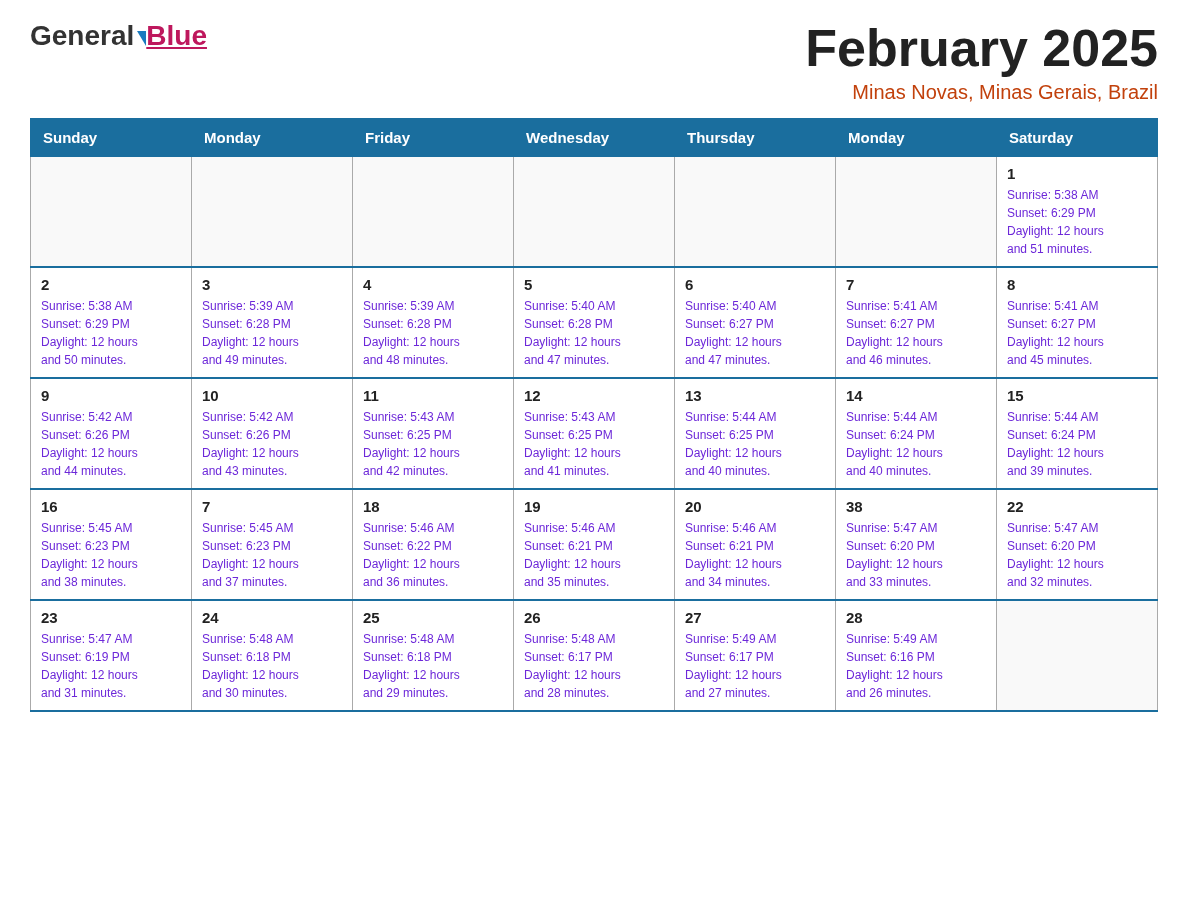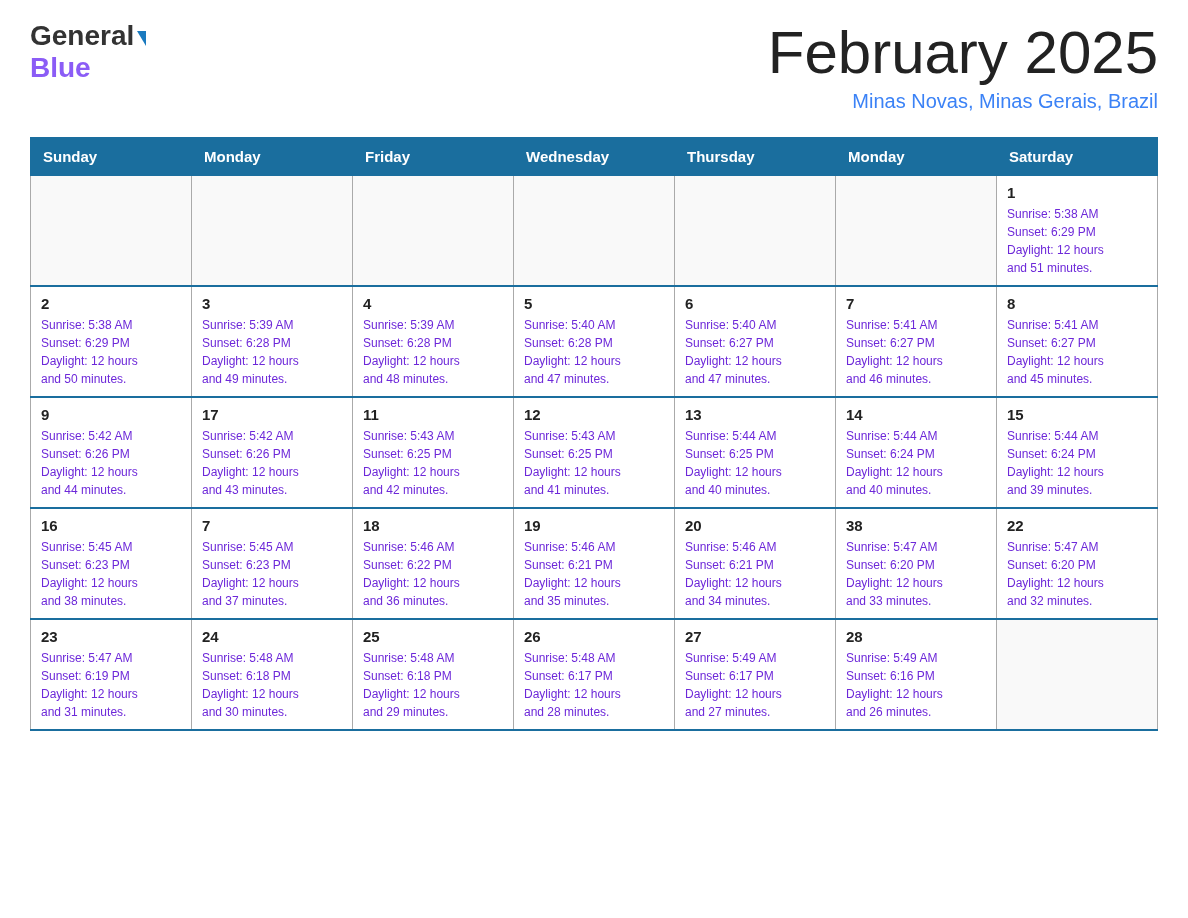--- a/index.html
+++ b/index.html
@@ -12,41 +12,41 @@
       padding: 20px 30px;
     }
     .header {
       display: flex;
       justify-content: space-between;
       align-items: flex-start;
       margin-bottom: 10px;
     }
     .logo {
       display: flex;
-      flex-direction: column;
+      flex-direction: row;
       align-items: flex-start;
     }
     .title-area {
       text-align: right;
     }
     .month-title {
-      font-size: 60px;
-      font-weight: normal;
+      font-size: 52px;
+      font-weight: bold;
       color: #222;
       line-height: 1.1;
     }
     .location {
       font-size: 20px;
-      color: #3b82f6;
+      color: #c2410c;
       margin-top: 4px;
     }
     .calendar {
       width: 100%;
       border-collapse: collapse;
-      margin-top: 24px;
+      margin-top: 14px;
     }
     .calendar thead tr th {
       background-color: #1a6e9e;
       color: #fff;
       font-size: 15px;
       font-weight: bold;
       padding: 10px 12px;
       text-align: left;
       border: 1px solid #1a6e9e;
     }
@@ -95,21 +95,22 @@
       border-left: 9px solid transparent;
       border-right: 0px solid transparent;
       border-top: 15px solid #1a7abf;
       margin-left: 3px;
       position: relative;
       top: 2px;
     }
     .logo-blue {
       font-size: 28px;
       font-weight: bold;
-      color: #8b5cf6;
+      color: #be185d;
+      text-decoration: underline;
     }
   </style>
 </head>
 <body>
 
 <div class="header">
   <div class="logo">
     <div class="logo-line1">
       <span class="logo-general">General</span>
       <span class="logo-arrow"></span>
@@ -176,21 +177,21 @@
           <span class="day-number">8</span>
           <div class="day-info">Sunrise: 5:41 AM<br>Sunset: 6:27 PM<br>Daylight: 12 hours<br>and 45 minutes.</div>
         </td>
       </tr>
       <tr>
         <td>
           <span class="day-number">9</span>
           <div class="day-info">Sunrise: 5:42 AM<br>Sunset: 6:26 PM<br>Daylight: 12 hours<br>and 44 minutes.</div>
         </td>
         <td>
-          <span class="day-number">17</span>
+          <span class="day-number">10</span>
           <div class="day-info">Sunrise: 5:42 AM<br>Sunset: 6:26 PM<br>Daylight: 12 hours<br>and 43 minutes.</div>
         </td>
         <td>
           <span class="day-number">11</span>
           <div class="day-info">Sunrise: 5:43 AM<br>Sunset: 6:25 PM<br>Daylight: 12 hours<br>and 42 minutes.</div>
         </td>
         <td>
           <span class="day-number">12</span>
           <div class="day-info">Sunrise: 5:43 AM<br>Sunset: 6:25 PM<br>Daylight: 12 hours<br>and 41 minutes.</div>
         </td>

